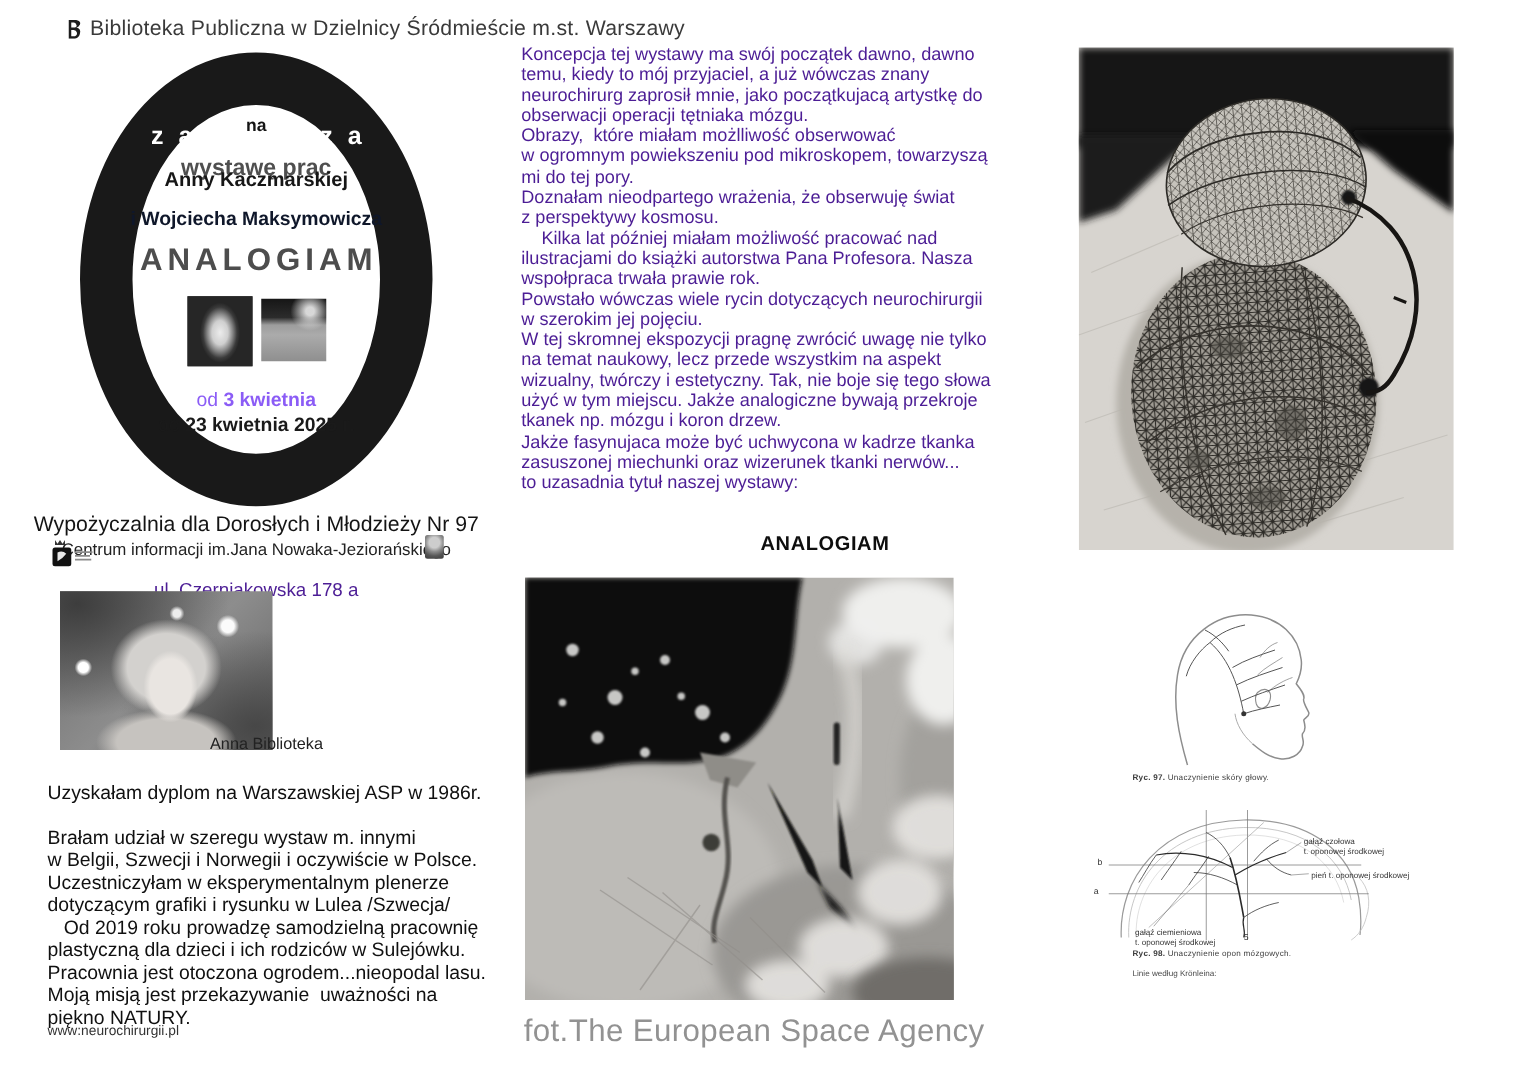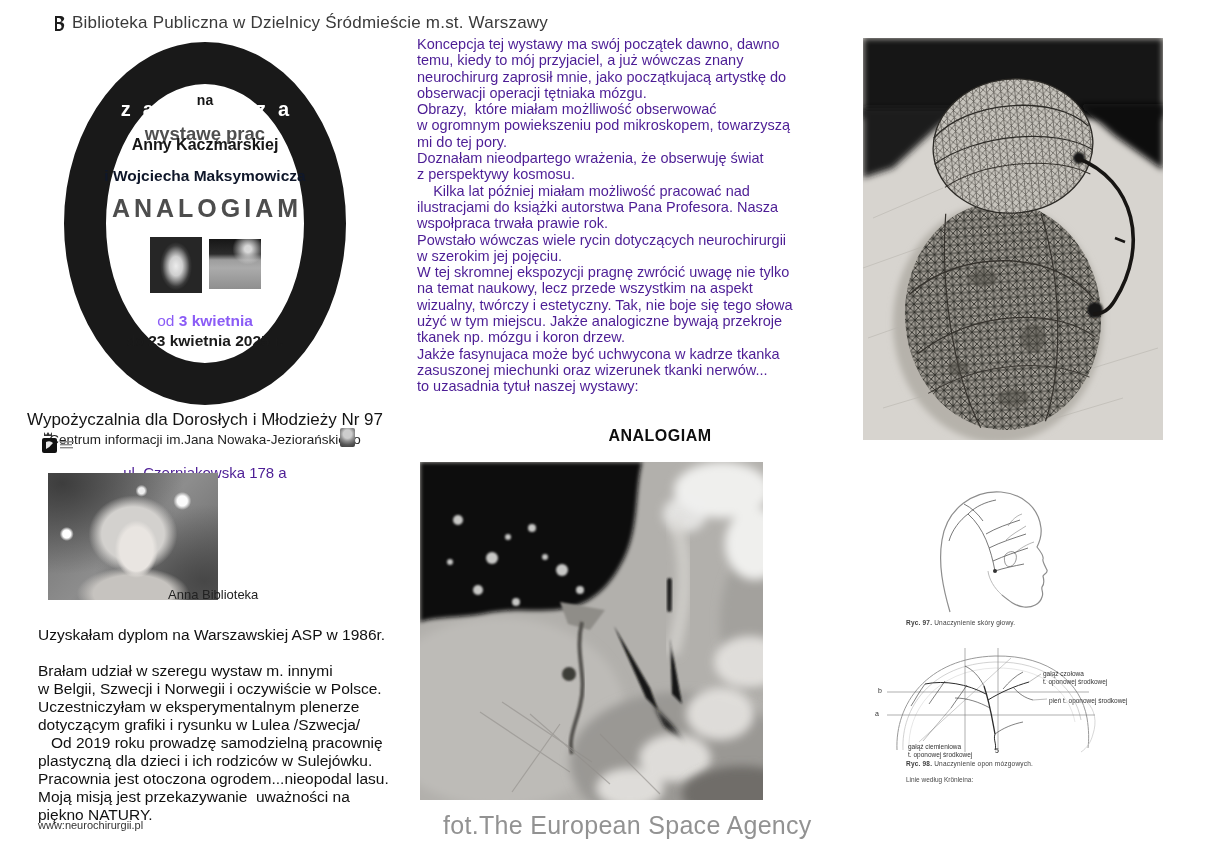--- a/index.html
+++ b/index.html
@@ -49,21 +49,21 @@
     radial-gradient(ellipse at 92% 85%,#474747,rgba(71,71,71,0) 50%),
     linear-gradient(135deg,#6d6d6d,#8d8d8d 50%,#626262);}
   .portrait-caption{left:168px;top:587px;font-size:13px;color:#222;}
   
   .bio{left:38px;top:626px;width:394px;font-size:15.5px;line-height:18px;white-space:pre-wrap;color:#101010;}
   .website{left:38px;top:819px;font-size:11px;color:#333;}
   
   .intro{left:417px;top:36px;width:406px;font-size:14.5px;line-height:16.3px;white-space:pre-wrap;color:#4c1d95;}
   .intro-title{left:418px;top:427px;width:484px;text-align:center;font-weight:bold;font-size:16px;letter-spacing:.5px;color:#0e0e0e;}
   .satellite{left:420px;top:462px;width:343px;height:338px;}
-  .sat-caption{left:419px;top:811px;font-size:25px;color:#929292;letter-spacing:.3px;margin-left:24px;}
+  .sat-caption{left:419px;top:811px;font-size:25px;color:#929292;letter-spacing:.3px;}
   
   .physalis{left:863px;top:38px;width:300px;height:402px;}
   .fig97{left:898px;top:476px;width:170px;height:140px;}
   .figcap{font-size:6.5px;color:#3c3c3c;letter-spacing:.2px;}
   .figcap b{font-weight:bold;}
   .cap97{left:906px;top:619px;}
   .fig98{left:883px;top:642px;width:230px;height:115px;}
   .tinylbl{font-size:6.5px;line-height:7.5px;color:#333;}
   .lbl-frontal{left:1043px;top:670px;}
   .lbl-trunk{left:1049px;top:697px;}

